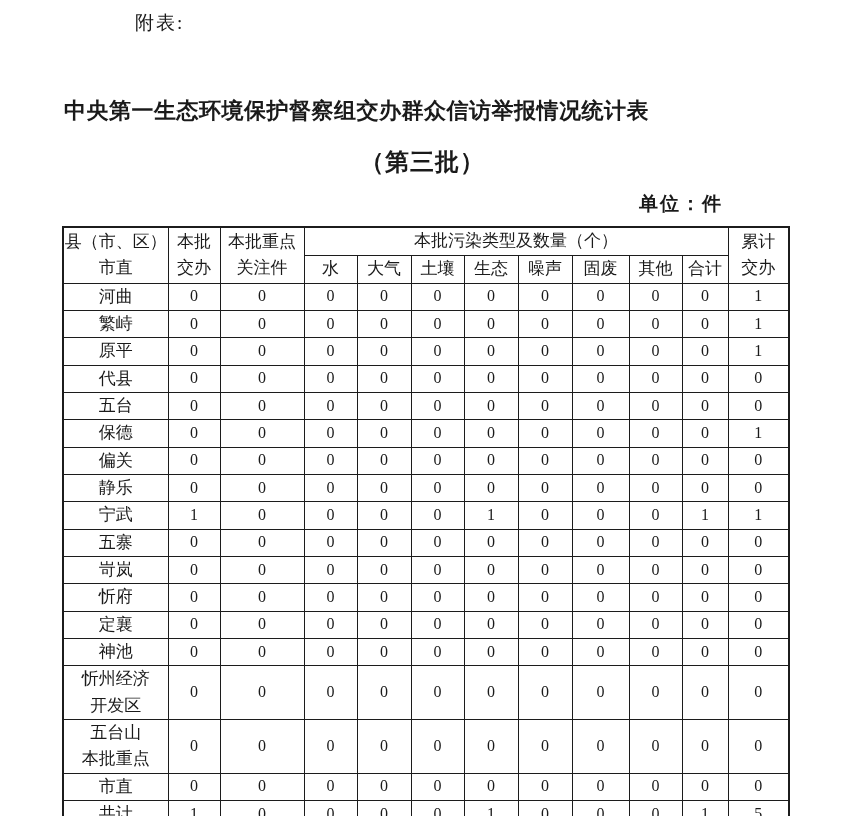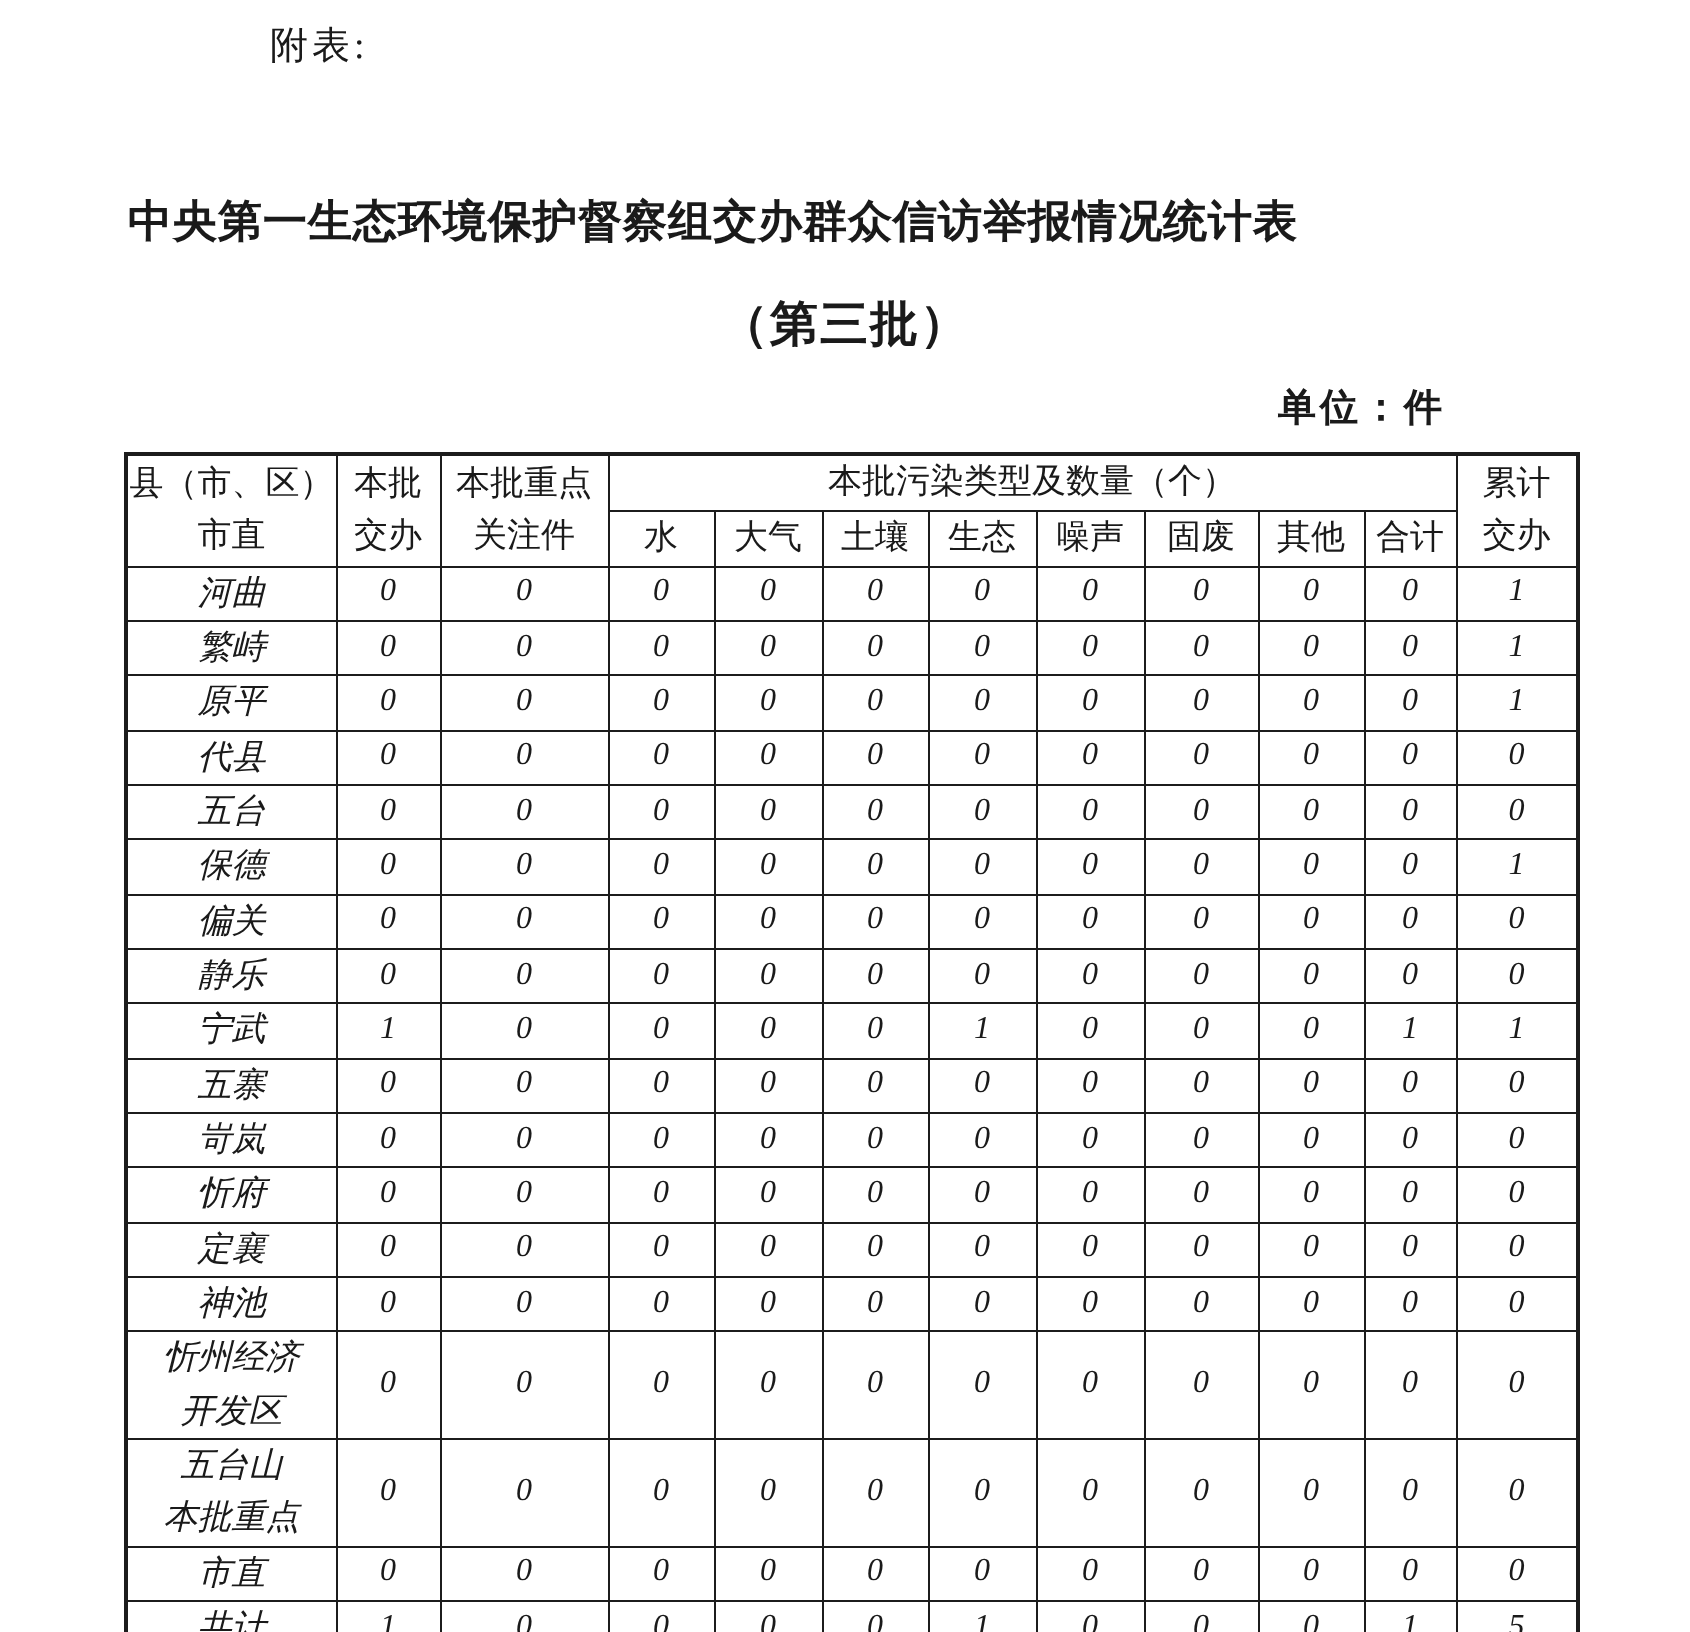--- a/index.html
+++ b/index.html
@@ -60,21 +60,21 @@
   table.stats td, table.stats th {
     border: 1px solid #1c1c1c;
     text-align: center;
     vertical-align: middle;
     padding: 0;
     font-weight: normal;
     white-space: pre-line;
     line-height: 1.55;
   }
   tr.hrow { height: 28px; }
-  tbody tr { height: 25px; font-style: italic; }
+  tbody tr { height: 25px; }
   tbody tr.tall { height: 51px; }
   tbody td { font-size: 16px; }
   tbody td.name-cell { font-size: 17px; }
 </style>
 </head>
 <body>
 
 <div class="appendix">附表:</div>
 
 <div class="title">中央第一生态环境保护督察组交办群众信访举报情况统计表</div>

